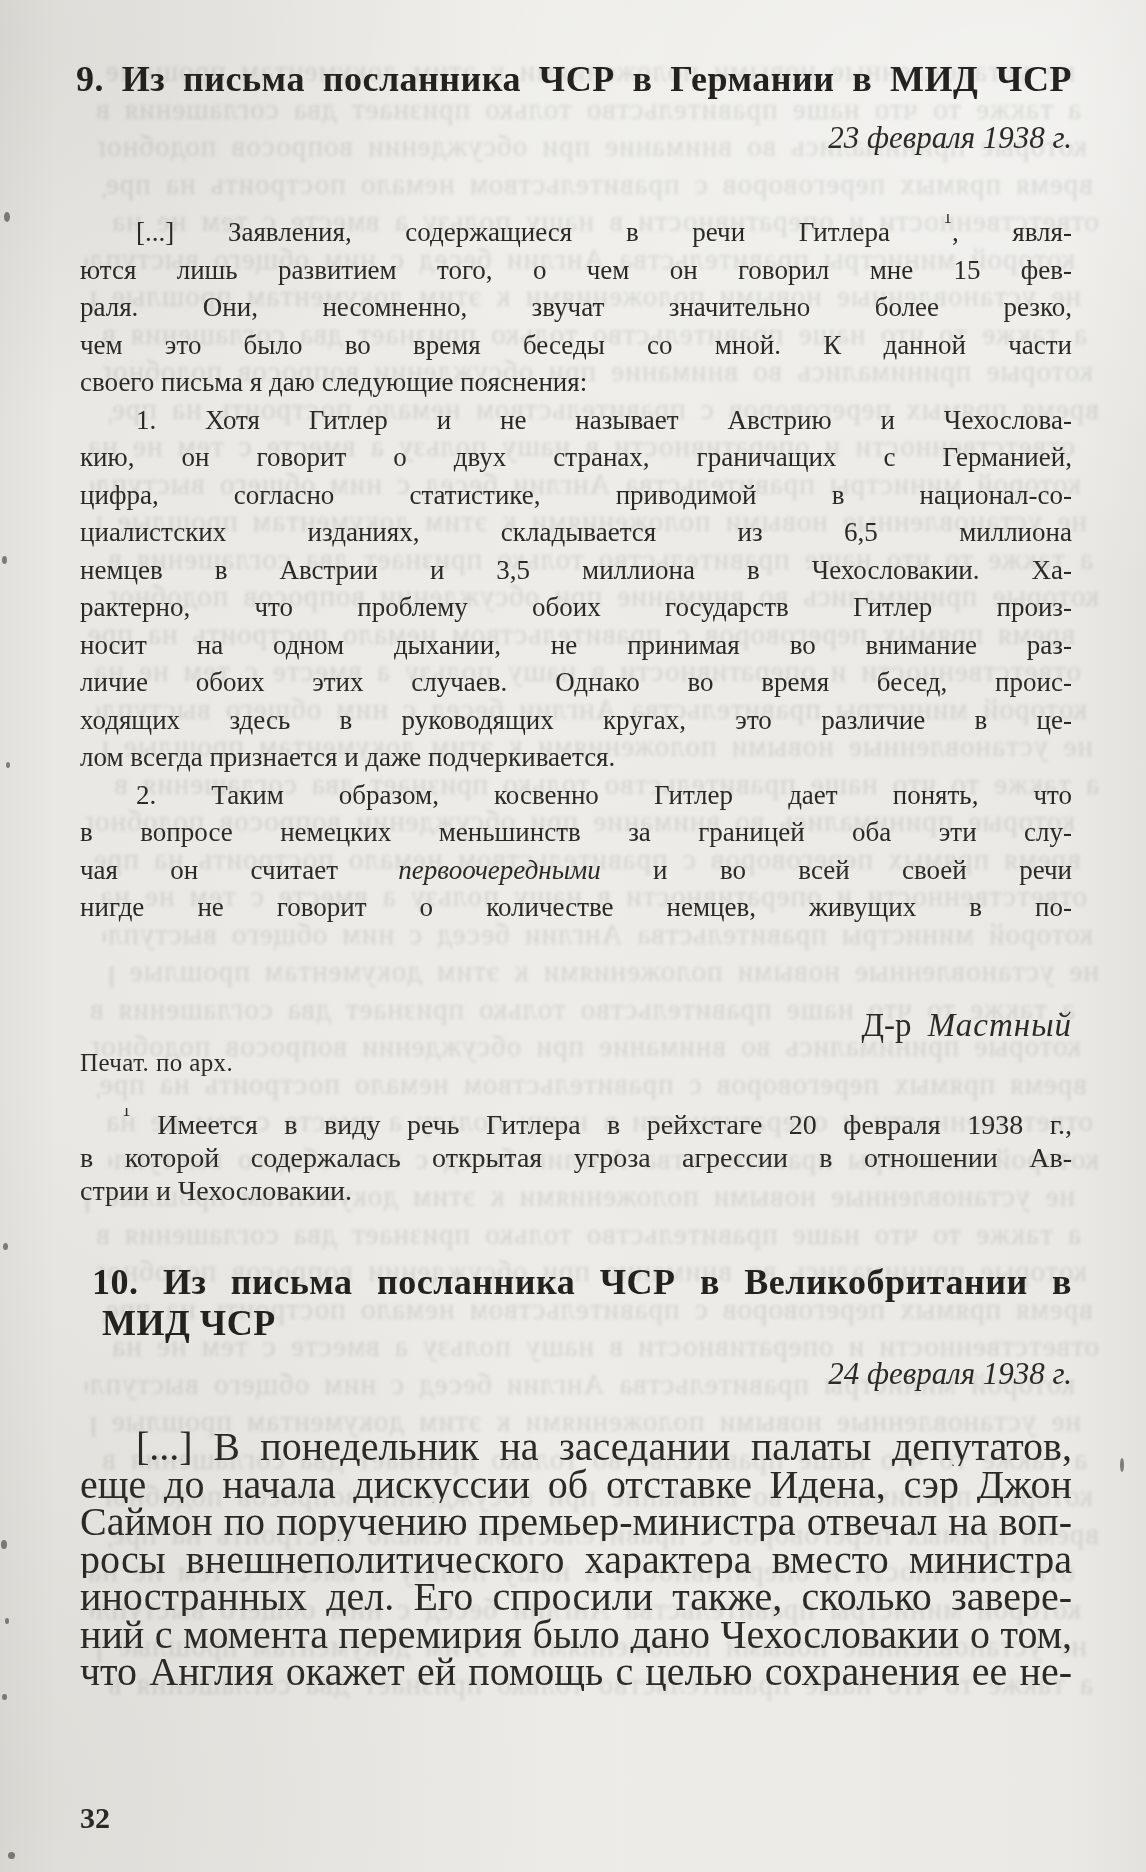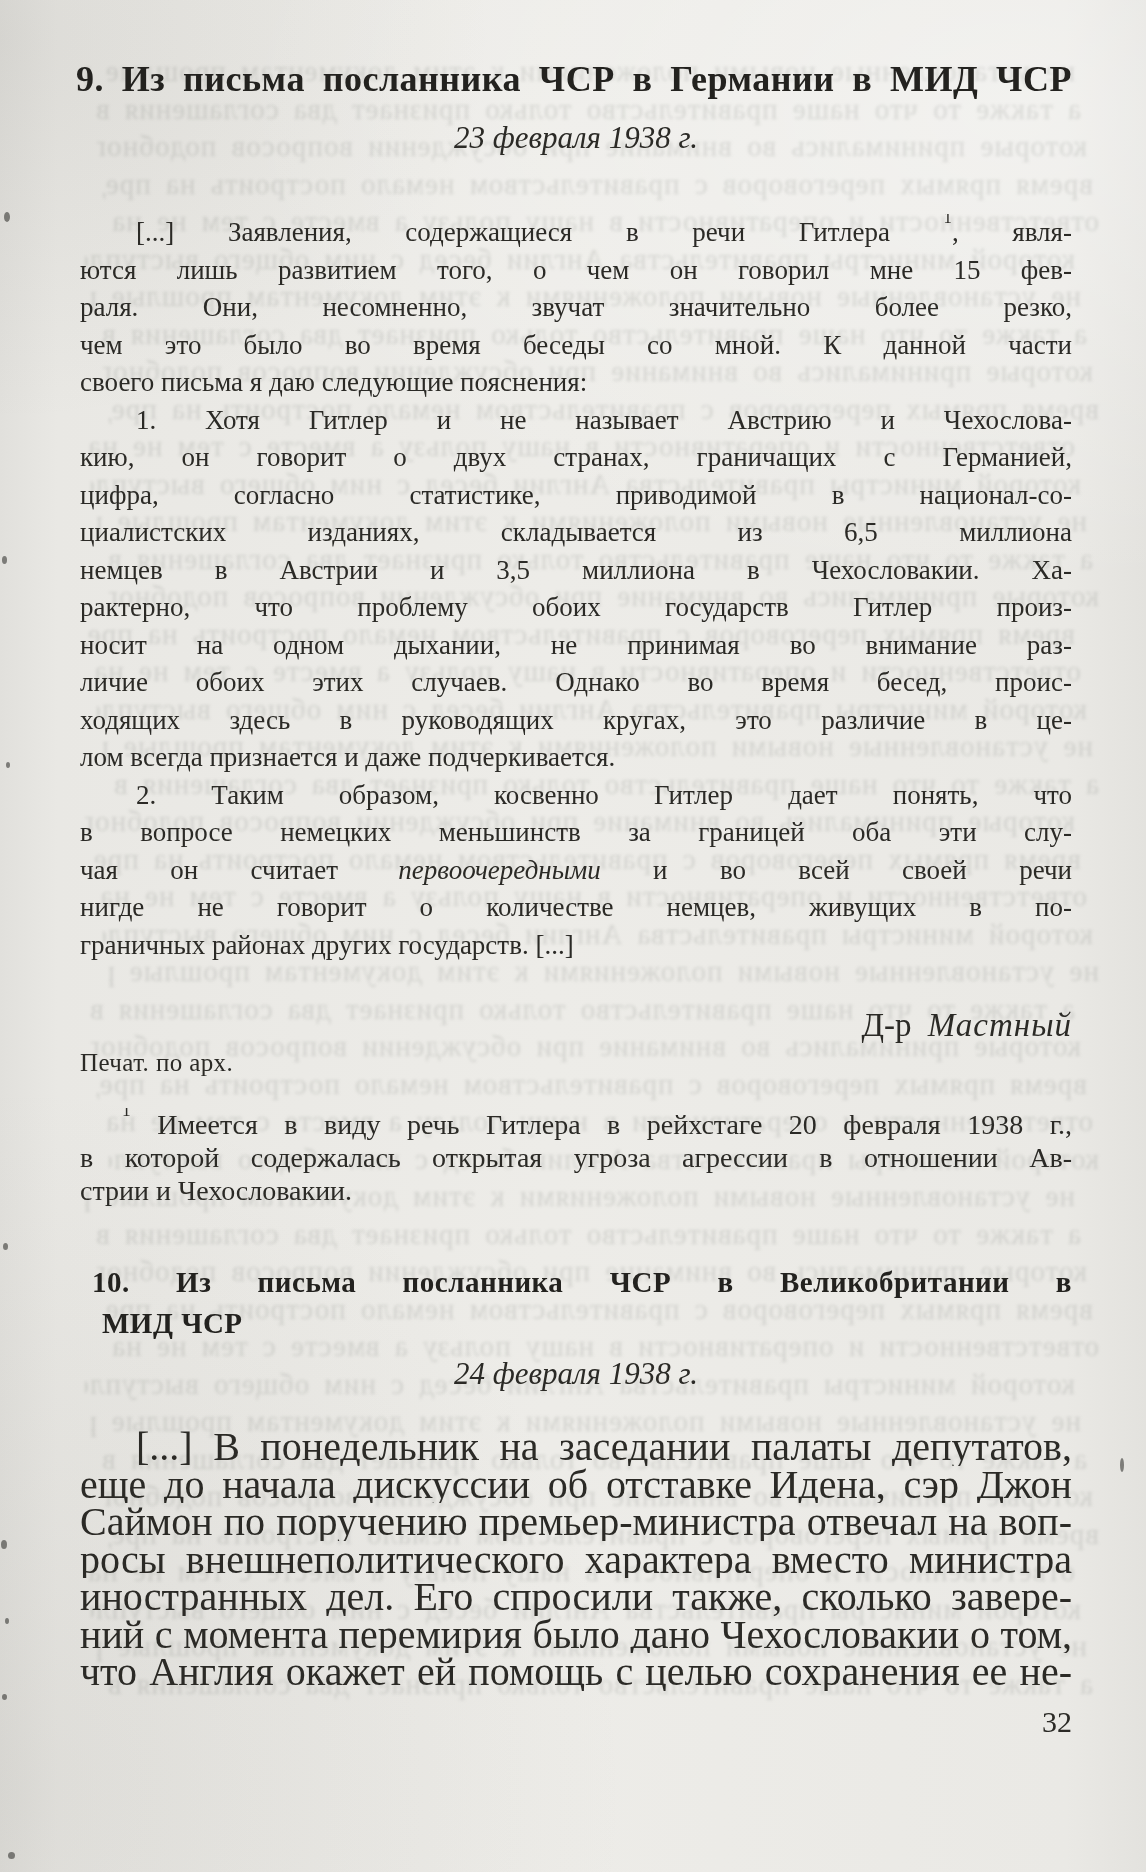--- a/index.html
+++ b/index.html
@@ -30,35 +30,35 @@
   .tline{height:37.5px;line-height:37.5px;overflow:hidden;white-space:nowrap;}
   .just{text-align:justify;white-space:normal;}
   .just::after{content:"";display:inline-block;width:100%;height:0;}
   .indent{text-indent:56px;}
   sup{font-size:.62em;line-height:0;position:relative;top:-.45em;}
   i{font-style:italic;margin-left:8px;}
 
   .block{position:absolute;left:80px;width:992px;}
   #doc9-heading{top:58px;left:76px;width:996px;font-weight:bold;font-size:36px;letter-spacing:.5px;color:#23221f;}
   #doc9-heading .tline{height:42px;line-height:42px;}
-  #doc9-date,#doc10-date{text-align:center;font-style:italic;font-size:31px;height:40px;line-height:40px;}
+  #doc9-date,#doc10-date{text-align:right;font-style:italic;font-size:31px;height:40px;line-height:40px;}
   #doc9-date{top:118px;}
   #doc9-body{top:214px;font-size:27px;}
   #doc9-signature{top:1004px;text-align:right;font-size:33px;height:42px;line-height:42px;}
   #doc9-signature i{letter-spacing:1px;}
   #doc9-source{top:1048px;font-size:25px;height:30px;line-height:30px;letter-spacing:.4px;}
   #doc9-footnote{top:1108px;font-size:28px;}
   #doc9-footnote .tline{height:33px;line-height:33px;}
   #doc9-footnote .indent{text-indent:42px;}
-  #doc10-heading{top:1262px;left:92px;width:980px;font-weight:bold;font-size:29px;letter-spacing:.5px;color:#23221f;}
+  #doc10-heading{top:1262px;left:92px;width:980px;font-weight:bold;font-size:36px;letter-spacing:.5px;color:#23221f;}
   #doc10-heading .tline{height:41px;line-height:41px;}
   #doc10-heading .tline:nth-child(2){padding-left:10px;}
   #doc10-date{top:1354px;}
   #doc10-body{top:1428px;font-size:40px;}
-  #page-number{top:1704px;text-align:right;font-size:30px;height:36px;line-height:36px;}
+  #page-number{top:1800px;text-align:left;font-size:30px;height:36px;line-height:36px;font-weight:bold;}
 </style>
 </head>
 <body>
 
 <div class="page">
   <div id="bleed-layer">
       <div class="bleed-line" style="top: 55px; left: 85px;">не установленные новыми положениями к этим документам прошлые решения</div>
       <div class="bleed-line" style="top: 92.5px; left: 91px;">а также то что наше правительство только признает два соглашения в прошлом</div>
       <div class="bleed-line" style="top: 130px; left: 97px;">которые принимались во внимание при обсуждении вопросов подобного характера</div>
       <div class="bleed-line" style="top: 167.5px; left: 103px;">время прямых переговоров с правительством немало построить на предложенной</div>
@@ -121,21 +121,20 @@
       <div class="tline just">немцев в Австрии и 3,5 миллиона в Чехословакии. Ха-</div>
       <div class="tline just">рактерно, что проблему обоих государств Гитлер произ-</div>
       <div class="tline just">носит на одном дыхании, не принимая во внимание раз-</div>
       <div class="tline just">личие обоих этих случаев. Однако во время бесед, проис-</div>
       <div class="tline just">ходящих здесь в руководящих кругах, это различие в це-</div>
       <div class="tline">лом всегда признается и даже подчеркивается.</div>
       <div class="tline indent just">2. Таким образом, косвенно Гитлер дает понять, что</div>
       <div class="tline just">в вопросе немецких меньшинств за границей оба эти слу-</div>
       <div class="tline just">чая он считает <i>первоочередными</i> и во всей своей речи</div>
       <div class="tline just">нигде не говорит о количестве немцев, живущих в  по-</div>
-      <div class="tline">граничных районах других государств. [...]</div>
     </div>
   <div class="block" id="doc9-signature"> Д-р <i>Мастный</i></div>
   <div class="block" id="doc9-source">Печат. по арх.</div>
   <div class="block" id="doc9-footnote">
       <div class="tline indent just"><sup>1</sup>  Имеется в виду речь Гитлера в рейхстаге 20 февраля 1938 г.,</div>
       <div class="tline just">в которой содержалась открытая угроза агрессии в отношении Ав-</div>
       <div class="tline">стрии и Чехословакии.</div>
     </div>
 
   <div class="block" id="doc10-heading">

